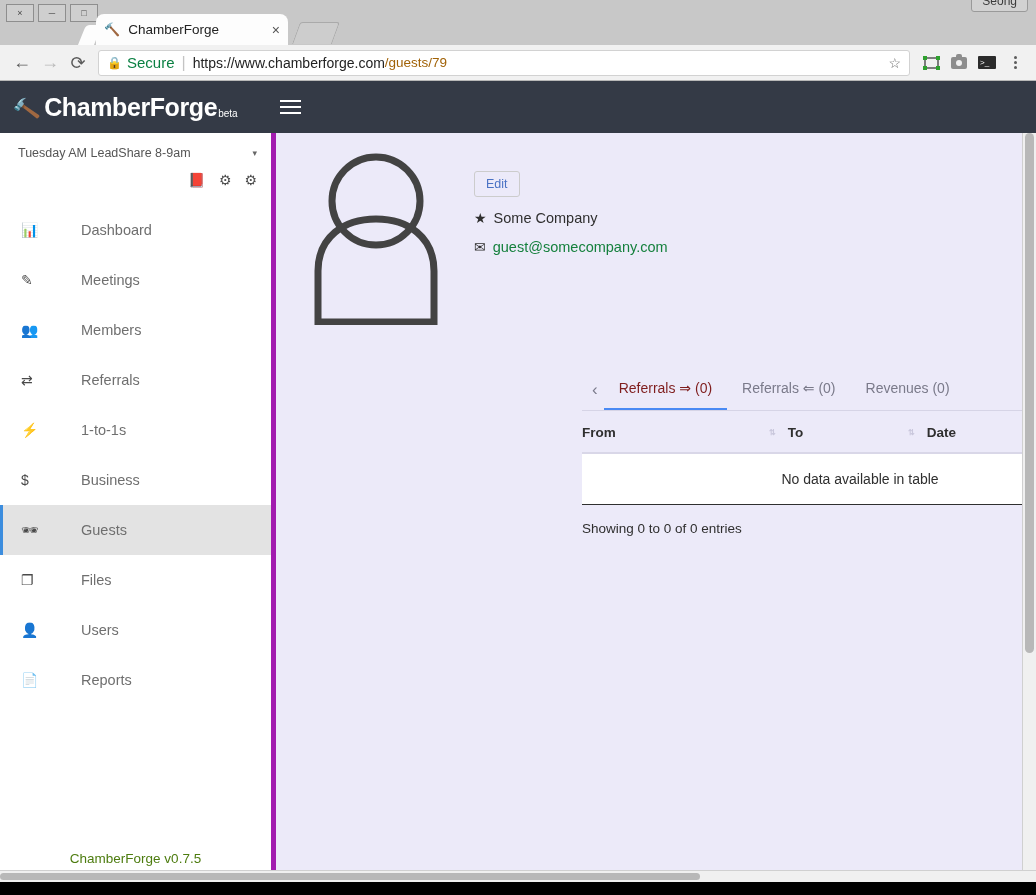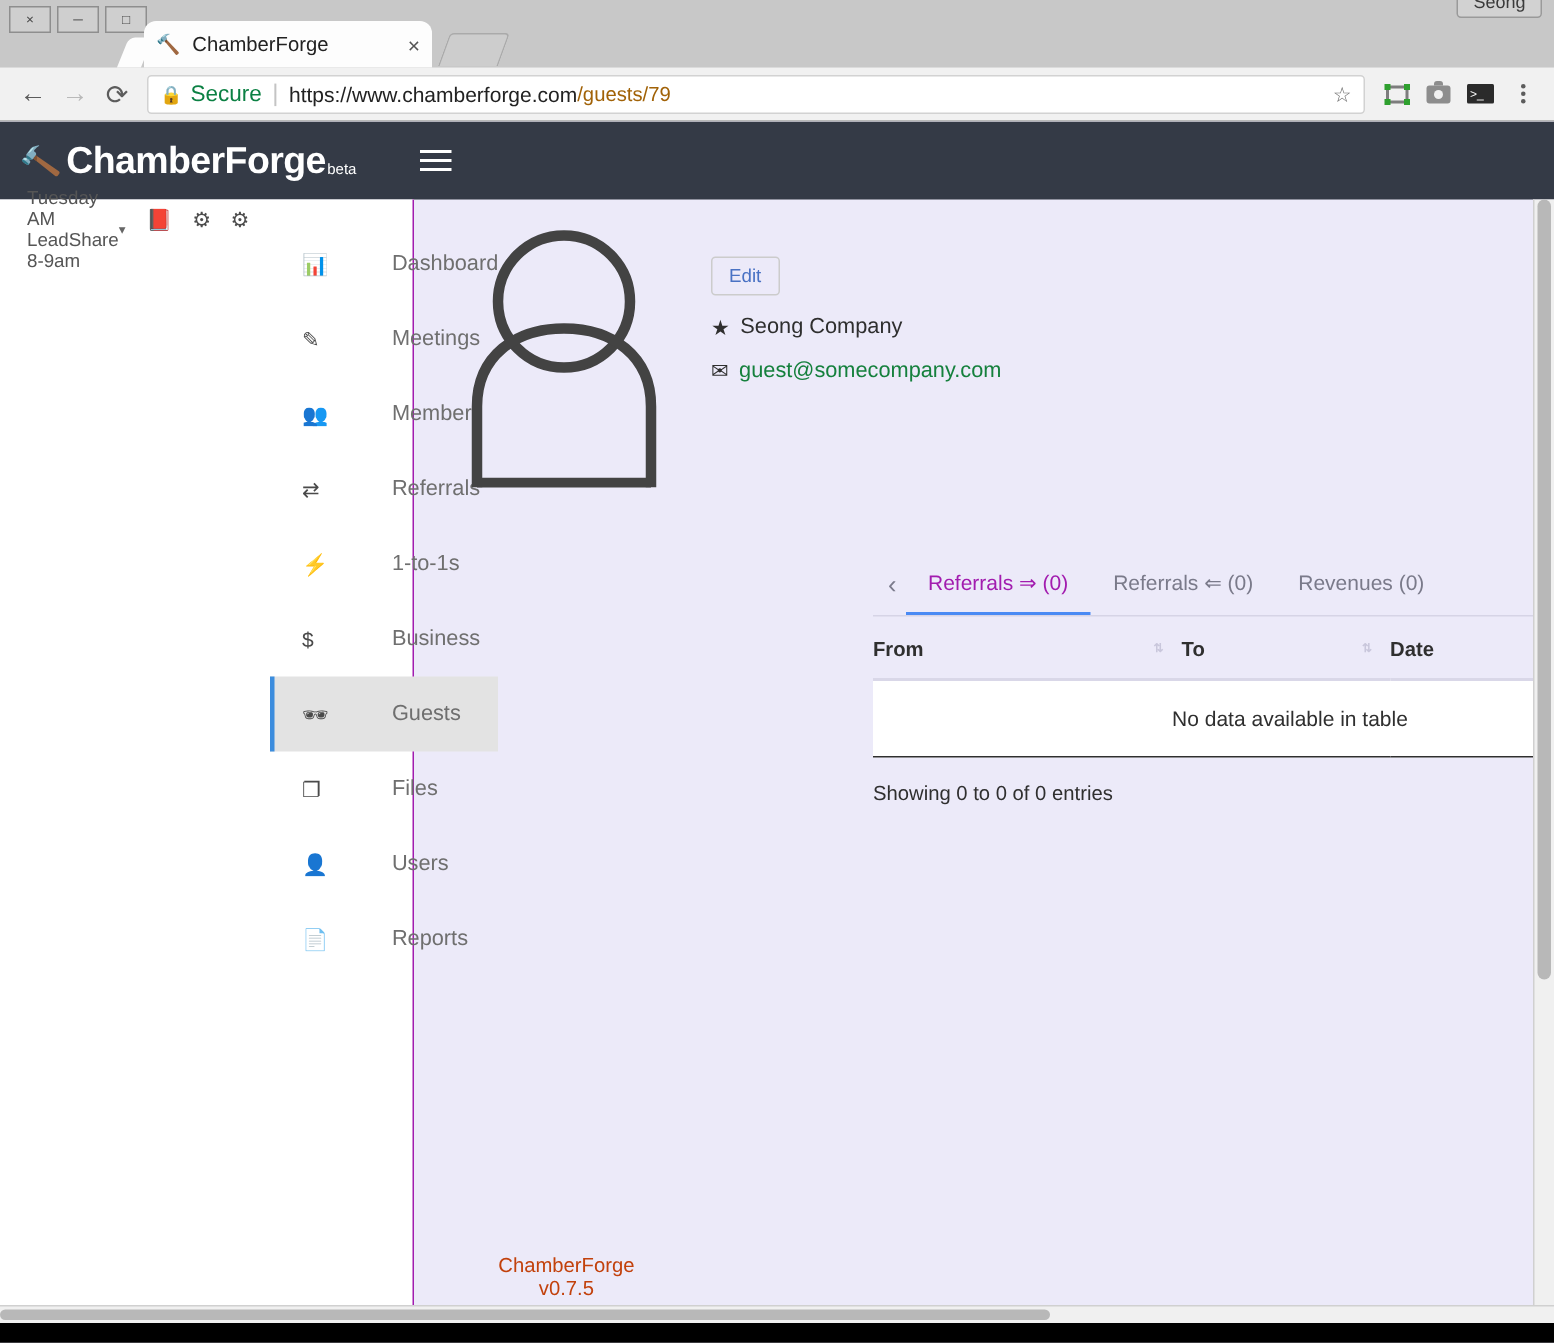--- a/index.html
+++ b/index.html
@@ -151,23 +151,23 @@
     border: 1px solid #5a5a5a;
   }
   #username { color: #fff; font-size: 14.5px; font-weight: bold; }
 
   
   #body-split { display: flex; height: 749px; }
 
   
   #sidebar {
     width: 276px; background: #fff;
-    border-right: 1px solid #a21caf;
-    position: relative;
-    display: flex; flex-direction: row;
+    border-right: 5px solid #a21caf;
+    position: relative;
+    display: flex; flex-direction: column;
   }
   #group-select {
     height: 28px; display: flex; align-items: center;
     padding: 0 14px 0 18px;
     font-size: 12.5px; color: #555;
     margin-top: 6px;
   }
   #group-select .caret { margin-left: auto; font-size: 9px; color: #666; }
   #side-tools {
     display: flex; justify-content: flex-end; gap: 13px;
@@ -191,21 +191,21 @@
     width: 30px; color: #4a4a4a; font-size: 14px;
     display: flex; align-items: center;
   }
   .nav-label {
     font-size: 14.5px; color: #6f6f6f;
     margin-left: 30px;
   }
   #side-footer {
     margin-top: auto;
     text-align: center;
-    font-size: 13.5px; color: #c2410c;
+    font-size: 13.5px; color: #4d7c0f;
     padding-bottom: 16px;
   }
 
   
   #main { flex: 1; position: relative; padding: 0 0 0 0; overflow: hidden; }
 
   #profile-head {
     display: flex; padding: 16px 0 0 26px;
   }
   #person-ico { width: 148px; height: 176px; flex: none; }
@@ -237,21 +237,21 @@
     cursor: pointer; line-height: 1;
   }
   #tabs-scroll { display: flex; overflow: hidden; flex: 1; }
   .ptab {
     font-size: 14px; color: #7a7a8a;
     padding: 9px 15px 12px 15px;
     white-space: nowrap; cursor: pointer;
     border-bottom: 3px solid transparent;
     margin-bottom: -1px;
   }
-  .ptab.active { color: #a21caf; border-bottom-color: #4a8af4; }
+  .ptab.active { color: #7f1d1d; border-bottom-color: #4a8af4; }
 
   
   #table-area { margin-left: 306px; width: 556px; margin-top: 0; }
   table { width: 100%; border-collapse: collapse; }
   th {
     text-align: left; font-size: 13.5px; color: #2f2f2f;
     padding: 14px 0 12px 0; font-weight: bold;
     border-bottom: 2px solid #d9d7e8;
     position: relative;
   }
@@ -432,21 +432,21 @@
             <path d="M16 176 V122 C16 88 42 70 74 70 C106 70 132 88 132 122 V176" fill="none" stroke="#434343" stroke-width="7"></path>
             <line x1="16" y1="173" x2="132" y2="173" stroke="#434343" stroke-width="7"></line>
           </svg>
 
           <div id="profile-info">
             <div class="name-row">
               <button id="edit-btn">Edit</button>
             </div>
             <div class="meta-row">
               <span class="meta-ico">★</span>
-              <span class="meta-txt">Seong Company</span>
+              <span class="meta-txt">Some Company</span>
             </div>
             <div class="meta-row">
               <span class="meta-ico">✉</span>
               <a class="meta-link" href="#">guest@somecompany.com</a>
             </div>
           </div>
         </div>
 
         <div id="tabs-wrap">
           <span class="tabarrow">‹</span>

